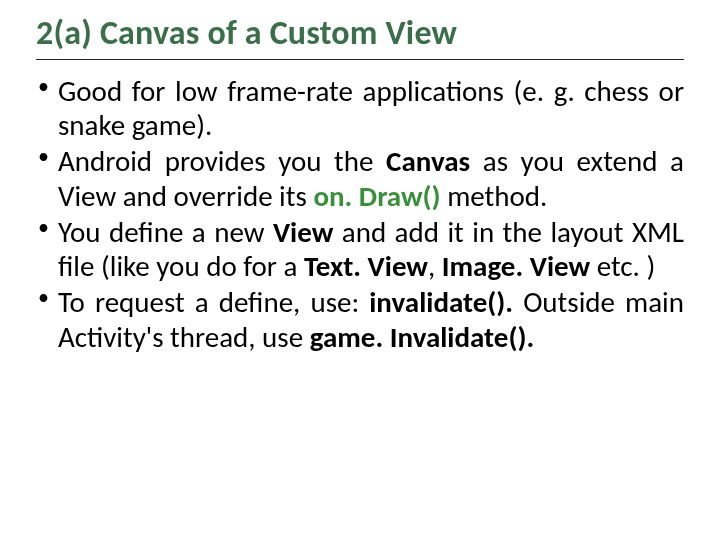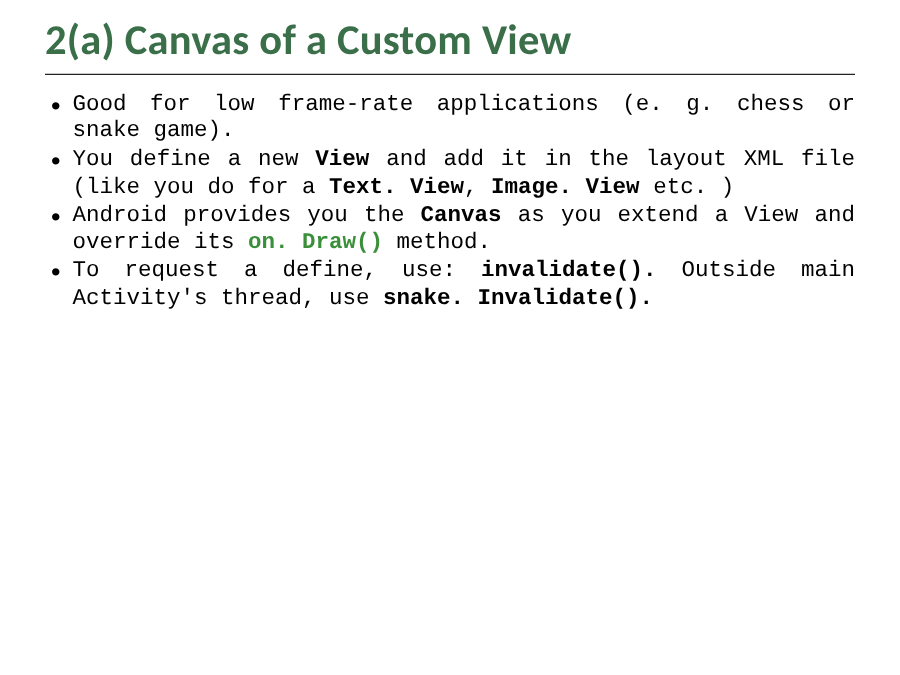--- a/index.html
+++ b/index.html
@@ -20,24 +20,23 @@
   .title {
     font-size: 34px;
     font-weight: 700;
     color: #3a6f4a;
     letter-spacing: 0.2px;
     padding-bottom: 6px;
     border-bottom: 1px solid #222;
     margin-bottom: 14px;
   }
   .body {
-    font-size: 18px;
+    font-size: 29px;
     line-height: 1.18;
     color: #000;
-    font-family: Liberation Mono, monospace;
   }
   .body ul {
     list-style: none;
     padding: 0;
     margin: 0;
   }
   .body li {
     position: relative;
     padding-left: 22px;
     margin-bottom: 2px;
@@ -61,26 +60,26 @@
   <div class="title">2(a) Canvas of a Custom View</div>
 
   <div class="body">
     <ul>
 
       <li>
         <span>Good for low frame-rate applications (e. g. chess or snake game).</span>
       </li>
 
       <li>
+        <span>Android provides you the </span><span class="bold">Canvas</span><span> as you extend a View and override its </span><span class="green">on. Draw()</span><span> method.</span>
+      </li>
+
+      <li>
         <span>You define a new </span><span class="bold">View</span><span> and add it in the layout XML file (like you do for a </span><span class="bold">Text. View</span><span>, </span><span class="bold">Image. View</span><span> etc. )</span>
       </li>
 
       <li>
-        <span>Android provides you the </span><span class="bold">Canvas</span><span> as you extend a View and override its </span><span class="green">on. Draw()</span><span> method.</span>
-      </li>
-
-      <li>
-        <span>To request a define, use: </span><span class="bold">invalidate().</span><span> Outside main Activity's thread, use </span><span class="bold">snake. Invalidate().</span><span></span>
+        <span>To request a define, use: </span><span class="bold">invalidate().</span><span> Outside main Activity's thread, use </span><span class="bold">game. Invalidate().</span><span></span>
       </li>
 
     </ul>
   </div>
 </div>
 
 </body></html>

